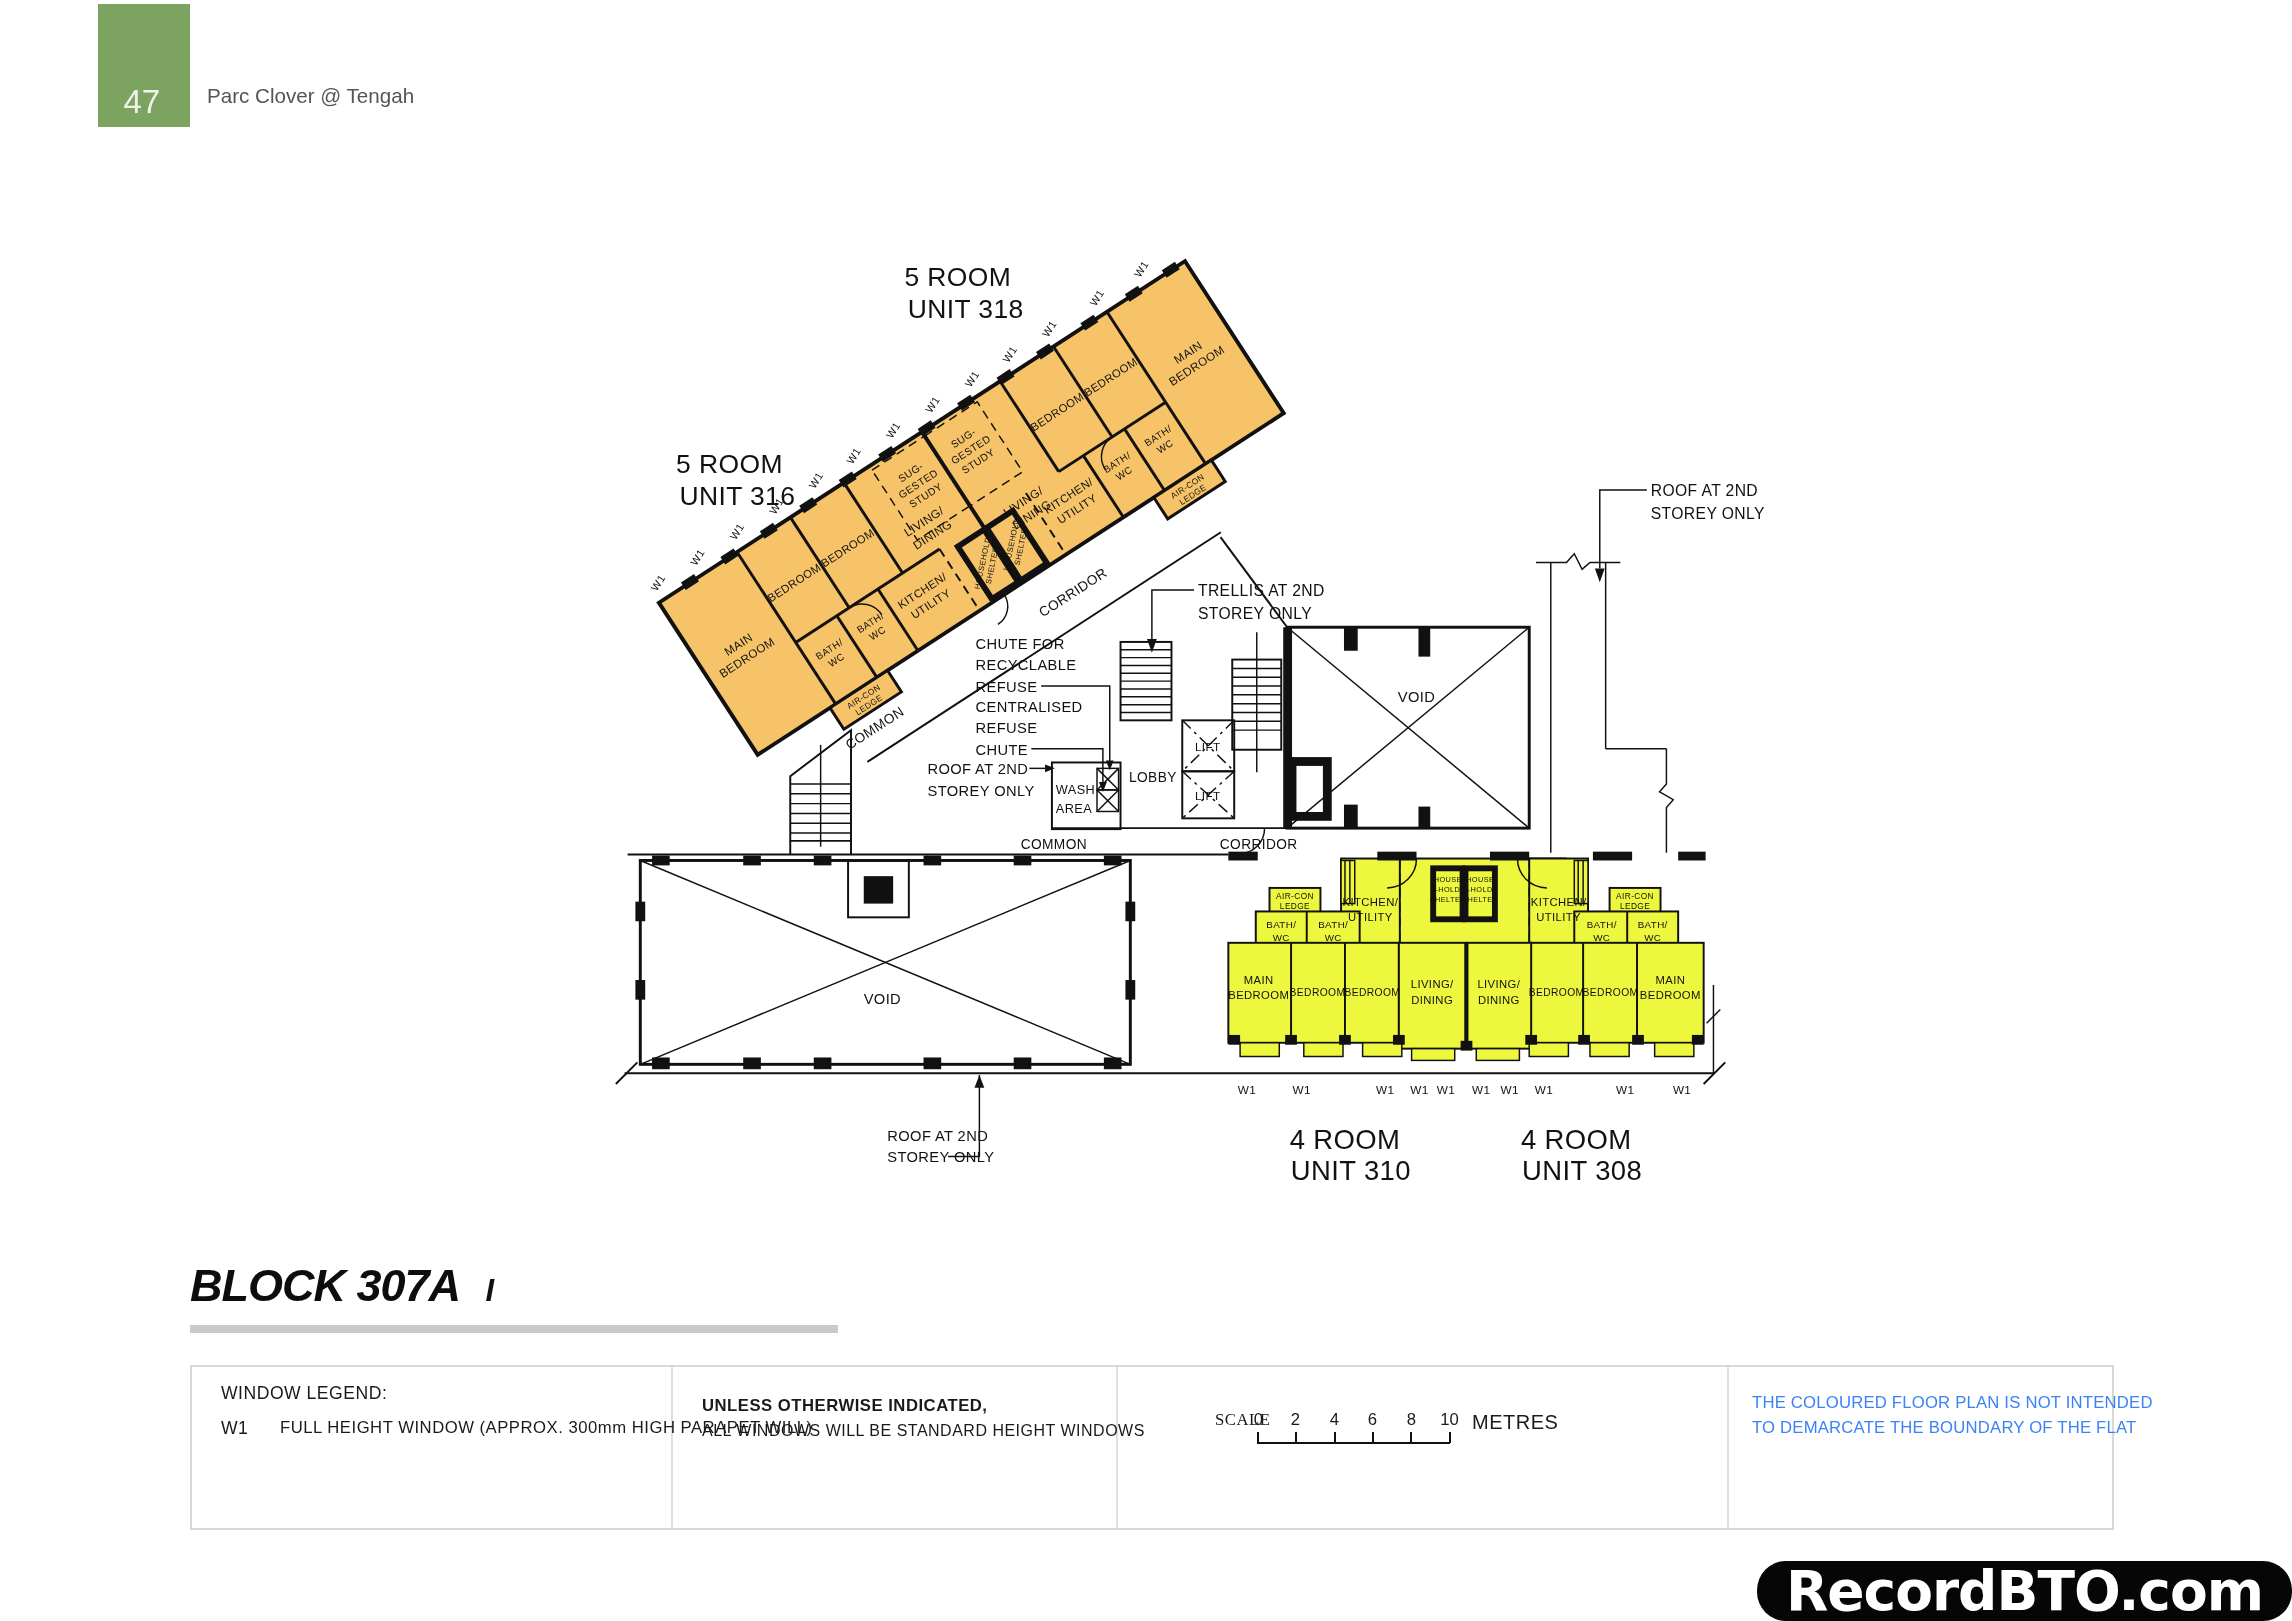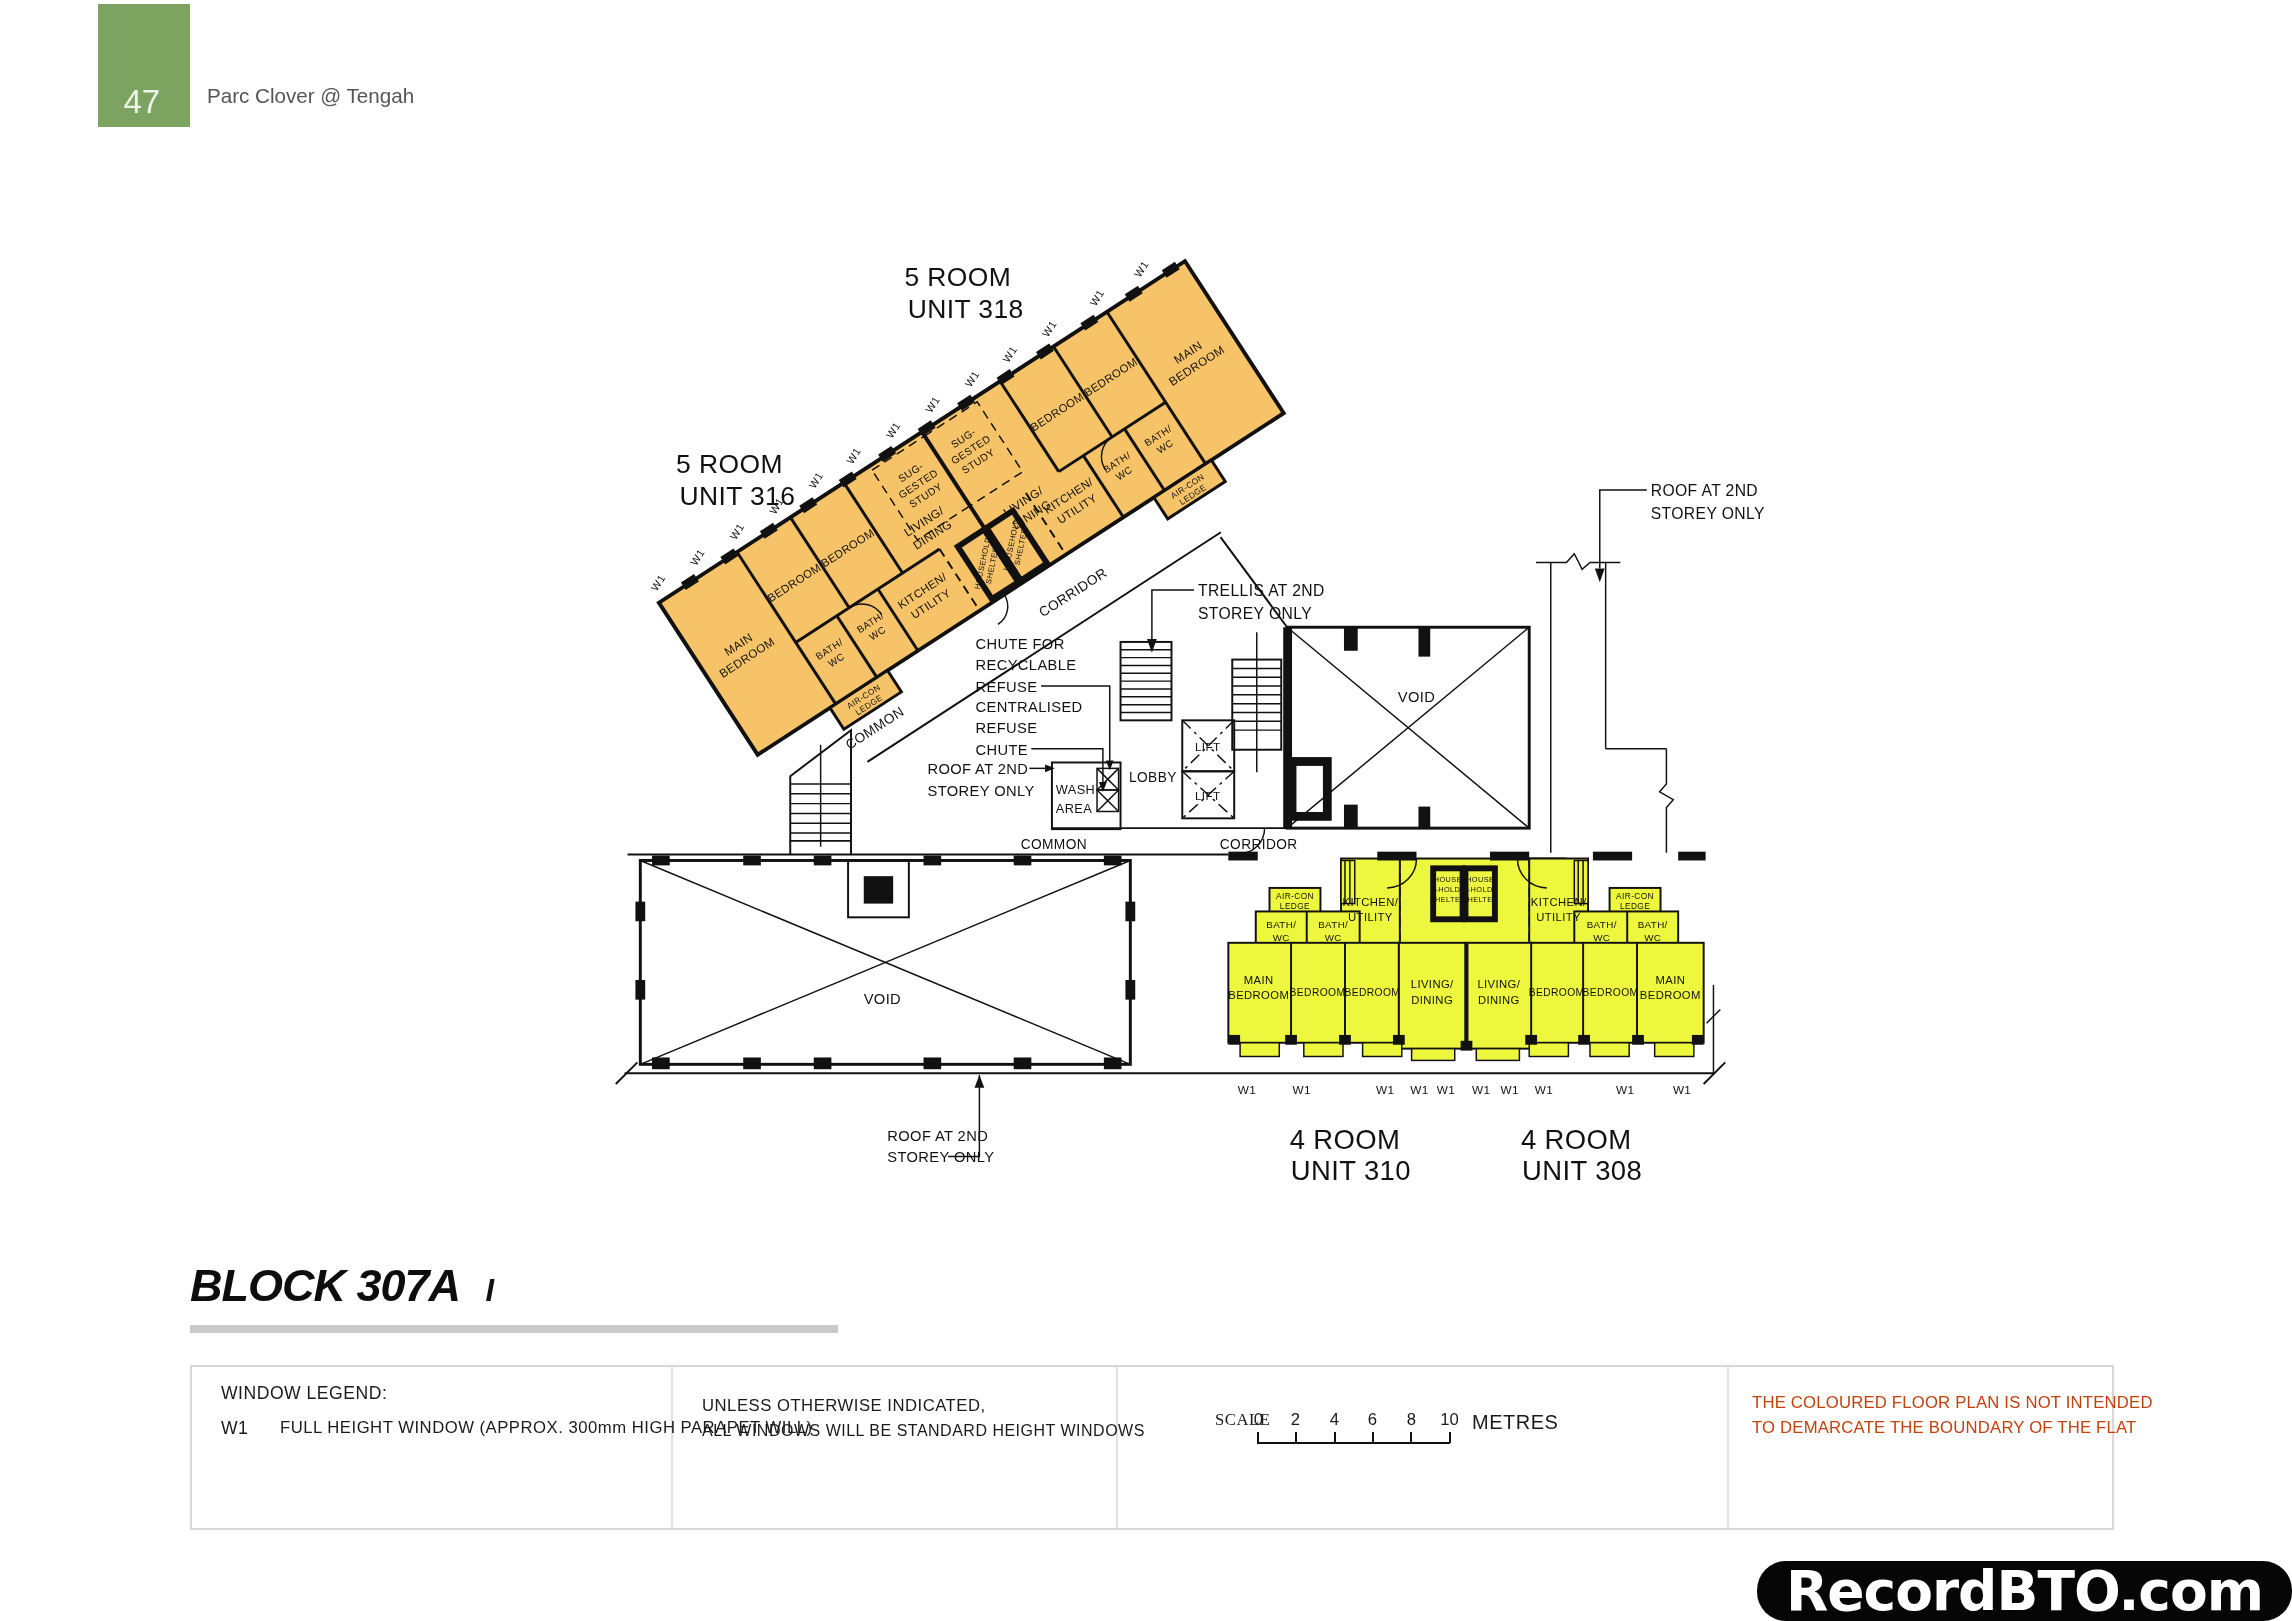--- a/index.html
+++ b/index.html
@@ -29,21 +29,21 @@
   .title-sep{font-size:31px;font-weight:bold;}
   .plan-name{font-size:33px;font-weight:500;letter-spacing:-0.5px;color:#0d0d0d;}
   .title-bar{left:190px;top:1325px;width:648px;height:7.8px;background:#c9c9c9;}
   
   .legend{left:190px;top:1365px;width:1924px;height:165px;border:2px solid #d8d8d8;box-sizing:border-box;background:#fff;}
   .legend .vdiv{position:absolute;top:0;bottom:0;width:2px;background:#e0e0e0;}
   .lg-t{position:absolute;font-size:17.6px;letter-spacing:0.5px;color:#1a1a1a;white-space:nowrap;}
   .scale-num{position:absolute;font-size:16.7px;width:29px;text-align:center;color:#1a1a1a;}
   .scale-tick{position:absolute;width:2px;height:10.8px;background:#111;}
   .scale-bar{position:absolute;height:2px;background:#111;}
-  .disc{font-family:"Liberation Sans",sans-serif;letter-spacing:0.2px;color:#c2410c;font-size:16.7px;}
+  .disc{font-family:"Liberation Sans",sans-serif;letter-spacing:0.2px;color:#3b82f6;font-size:16.7px;}
   
   .watermark{left:1757px;top:1561px;width:535px;height:60px;background:#060606;
              display:flex;align-items:center;justify-content:center;border-radius:29px;}
   .watermark span{color:#fff;font-weight:bold;font-size:55px;letter-spacing:-1px;
                   font-family:"DejaVu Sans","Liberation Sans",sans-serif;}
 </style>
 </head>
 <body>
 
 <div class="abs page-badge">
@@ -471,21 +471,21 @@
 
 <div class="abs legend">
   <div class="vdiv" style="left:479px;"></div>
   <div class="vdiv" style="left:924px;"></div>
   <div class="vdiv" style="left:1535px;"></div>
 
   <div class="lg-t" style="left:29px;top:15.7px;">WINDOW LEGEND:</div>
   <div class="lg-t" style="left:29px;top:51px;">W1</div>
   <div class="lg-t" style="left:88px;top:51px;font-size:16.7px;">FULL HEIGHT WINDOW (APPROX. 300mm HIGH PARAPET WILL)</div>
 
-  <div class="lg-t" style="left:510px;top:29px;font-size:16.7px;">UNLESS OTHERWISE INDICATED,</div>
+  <div class="lg-t" style="left:510px;top:29px;font-size:16.7px;font-weight:bold;">UNLESS OTHERWISE INDICATED,</div>
   <div class="lg-t" style="left:510px;top:55px;font-size:16px;">ALL WINDOWS WILL BE STANDARD HEIGHT WINDOWS</div>
 
   <div class="lg-t" style="left:1023px;top:43px;font-size:16.7px;font-family:Liberation Serif, serif;">SCALE</div>
   <div class="scale-num" style="left:1052px;top:43px;">0</div>
   <div class="scale-num" style="left:1089px;top:43px;">2</div>
   <div class="scale-num" style="left:1128px;top:43px;">4</div>
   <div class="scale-num" style="left:1166px;top:43px;">6</div>
   <div class="scale-num" style="left:1205px;top:43px;">8</div>
   <div class="scale-num" style="left:1243px;top:43px;">10</div>
   <div class="scale-tick" style="left:1065px;top:65px;"></div>

